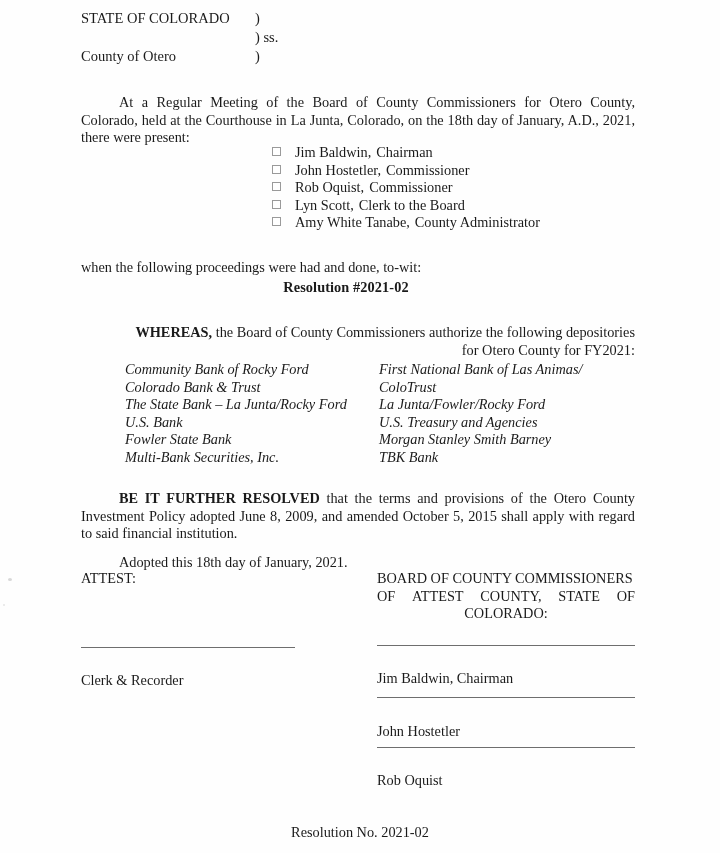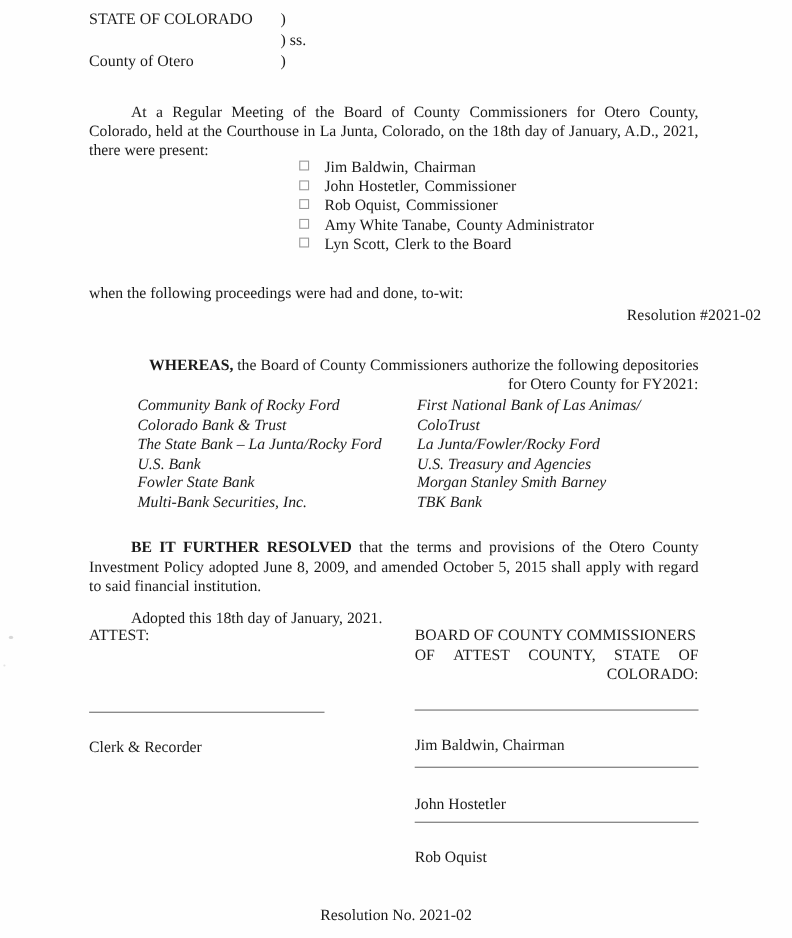--- a/index.html
+++ b/index.html
@@ -109,23 +109,23 @@
   }
 
   .bold { font-weight: bold; }
 
   
   #resolution-title {
     position: absolute;
     left: 0;
     top: 279px;
     width: 692px;
-    text-align: right;
-    font-size: 14.3px;
-    font-weight: normal;
+    text-align: center;
+    font-size: 14.3px;
+    font-weight: bold;
     letter-spacing: 0.1px;
   }
 
   
   #attendee-list {
     position: absolute;
     left: 272px;
     top: 144px;
     font-size: 14.3px;
     line-height: 17.6px;
@@ -183,21 +183,21 @@
   #board-heading {
     position: absolute;
     left: 377px;
     top: 570px;
     width: 258px;
     font-size: 14.3px;
     line-height: 17.6px;
     text-align: justify;
     text-justify: inter-word;
   }
-  #board-heading .lastline { text-align: right; }
+  #board-heading .lastline { text-align: center; }
 
   .sig-line {
     position: absolute;
     border-bottom: 1.4px solid #6e6e6e;
     height: 0;
   }
   .sig-name {
     position: absolute;
     font-size: 14.3px;
     white-space: nowrap;
@@ -254,24 +254,24 @@
     <li class="attendee">
       <span class="box-icon"></span><span>Jim Baldwin,</span><span class="attendee-role">Chairman</span>
     </li>
     <li class="attendee">
       <span class="box-icon"></span><span>John Hostetler,</span><span class="attendee-role">Commissioner</span>
     </li>
     <li class="attendee">
       <span class="box-icon"></span><span>Rob Oquist,</span><span class="attendee-role">Commissioner</span>
     </li>
     <li class="attendee">
+      <span class="box-icon"></span><span>Lyn Scott,</span><span class="attendee-role">Clerk to the Board</span>
+    </li>
+    <li class="attendee">
       <span class="box-icon"></span><span>Amy White Tanabe,</span><span class="attendee-role">County Administrator</span>
-    </li>
-    <li class="attendee">
-      <span class="box-icon"></span><span>Lyn Scott,</span><span class="attendee-role">Clerk to the Board</span>
     </li>
   </ul>
 
   <p class="para" id="towit-para">when the following proceedings were had and done, to-wit:</p>
 
   <div id="resolution-title">Resolution #2021-02</div>
 
   <p class="para" id="whereas-para"><span class="ind"></span><span class="bold">WHEREAS,</span><span> the Board of County Commissioners authorize the following depositories for Otero County for FY2021:</span></p>
 
   <div id="bank-list">

